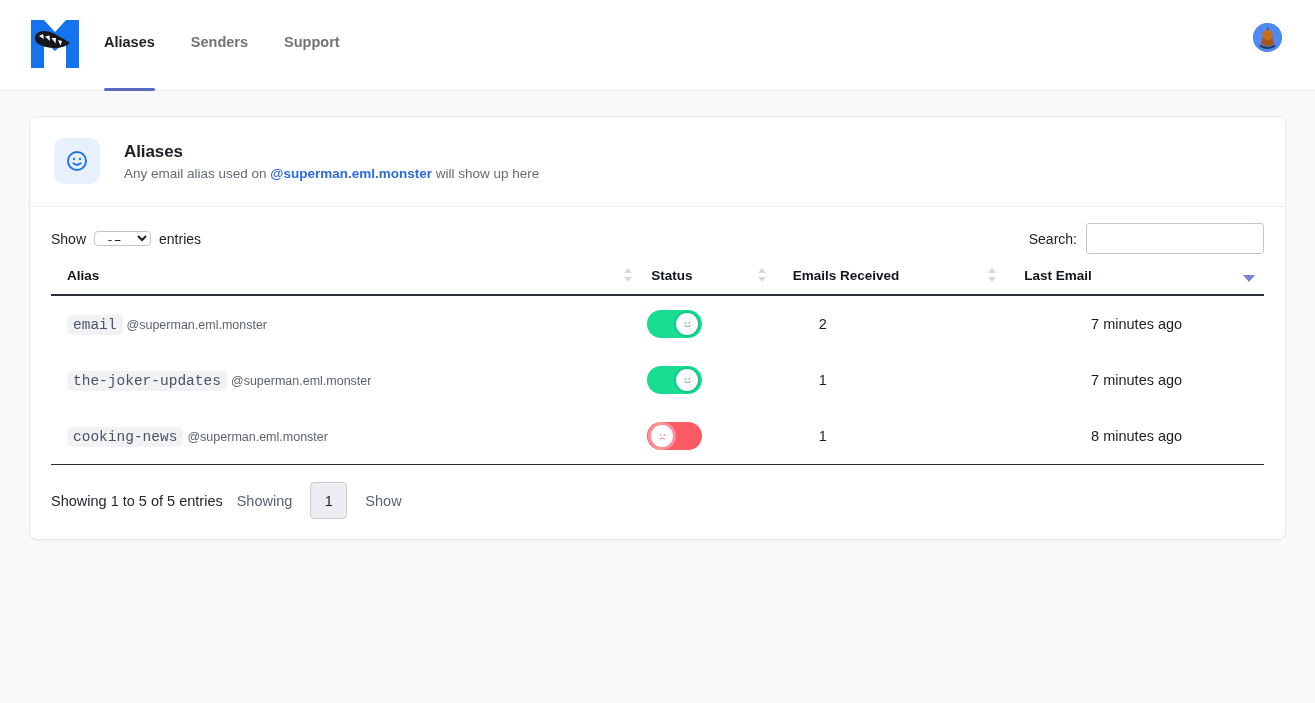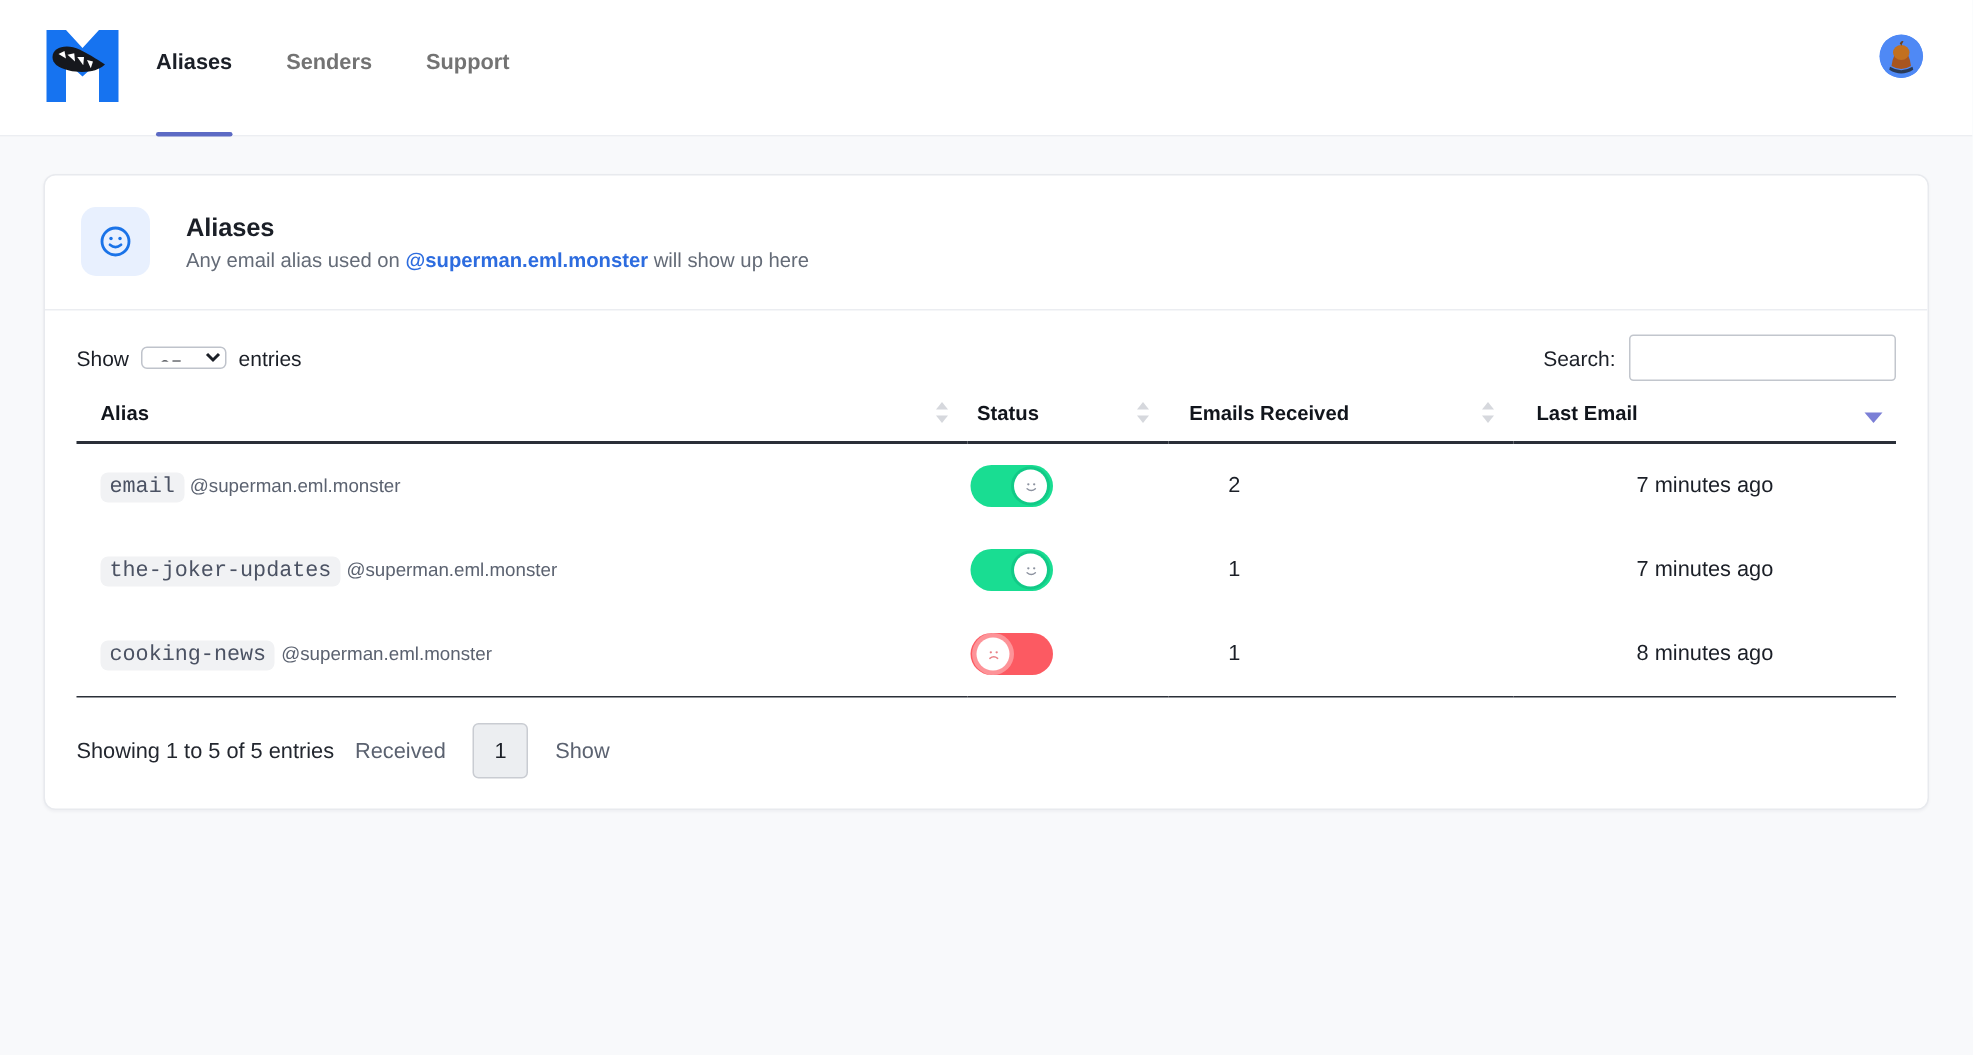--- a/index.html
+++ b/index.html
@@ -440,21 +440,21 @@
             <td class="c-last">8 minutes ago</td>
           </tr>
 
 
         </tbody>
       </table>
 
       <div class="tbl-foot">
         <div class="foot-info">Showing 1 to 5 of 5 entries</div>
         <div class="pager">
-          <div class="pg">Received</div>
+          <div class="pg">Showing</div>
           <div class="pg num">1</div>
           <div class="pg">Show</div>
         </div>
       </div>
 
     </div>
   </div>
 </div>
 
 </body></html>

